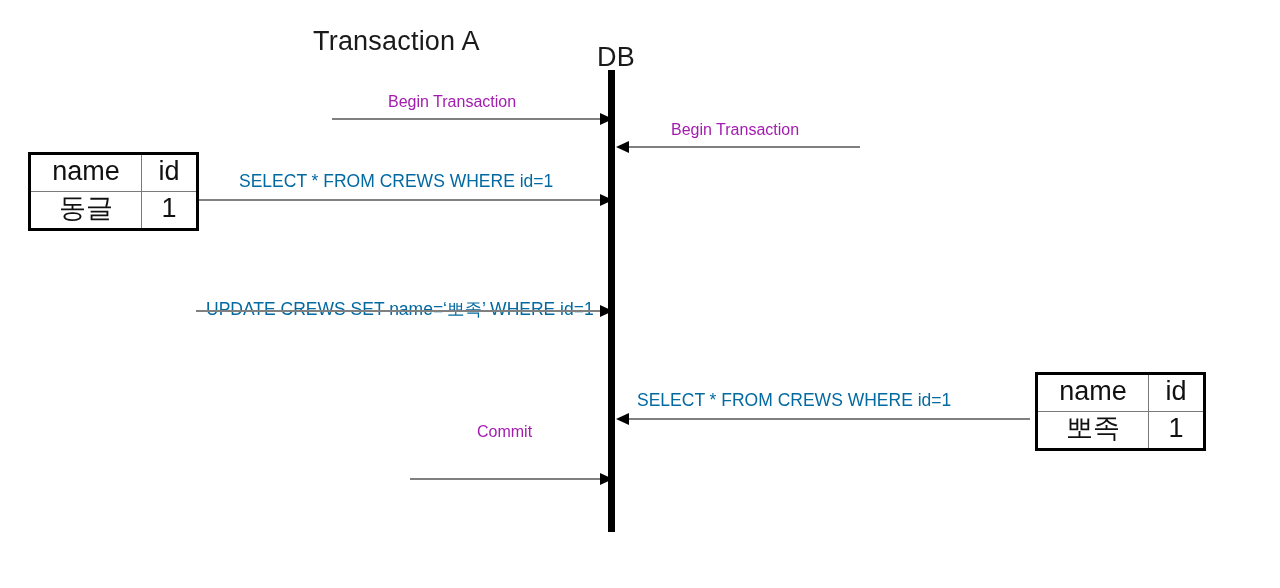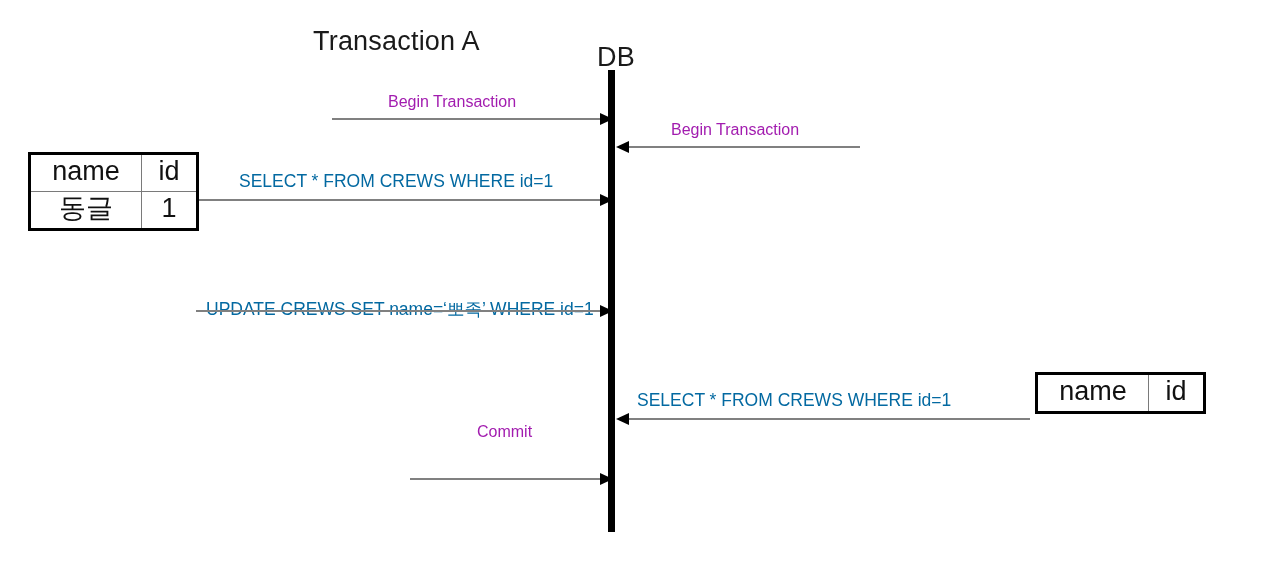--- a/index.html
+++ b/index.html
@@ -161,16 +161,20 @@
       </tr>
     </tbody>
   </table>
 
   <table class="data-table" id="table-b">
     <tbody>
       <tr>
         <td class="c-name">name</td>
         <td class="c-id">id</td>
       </tr>
+      <tr>
+        <td class="c-name">뽀족</td>
+        <td class="c-id">1</td>
+      </tr>
     </tbody>
   </table>
 
 </div>
 
 </body></html>

